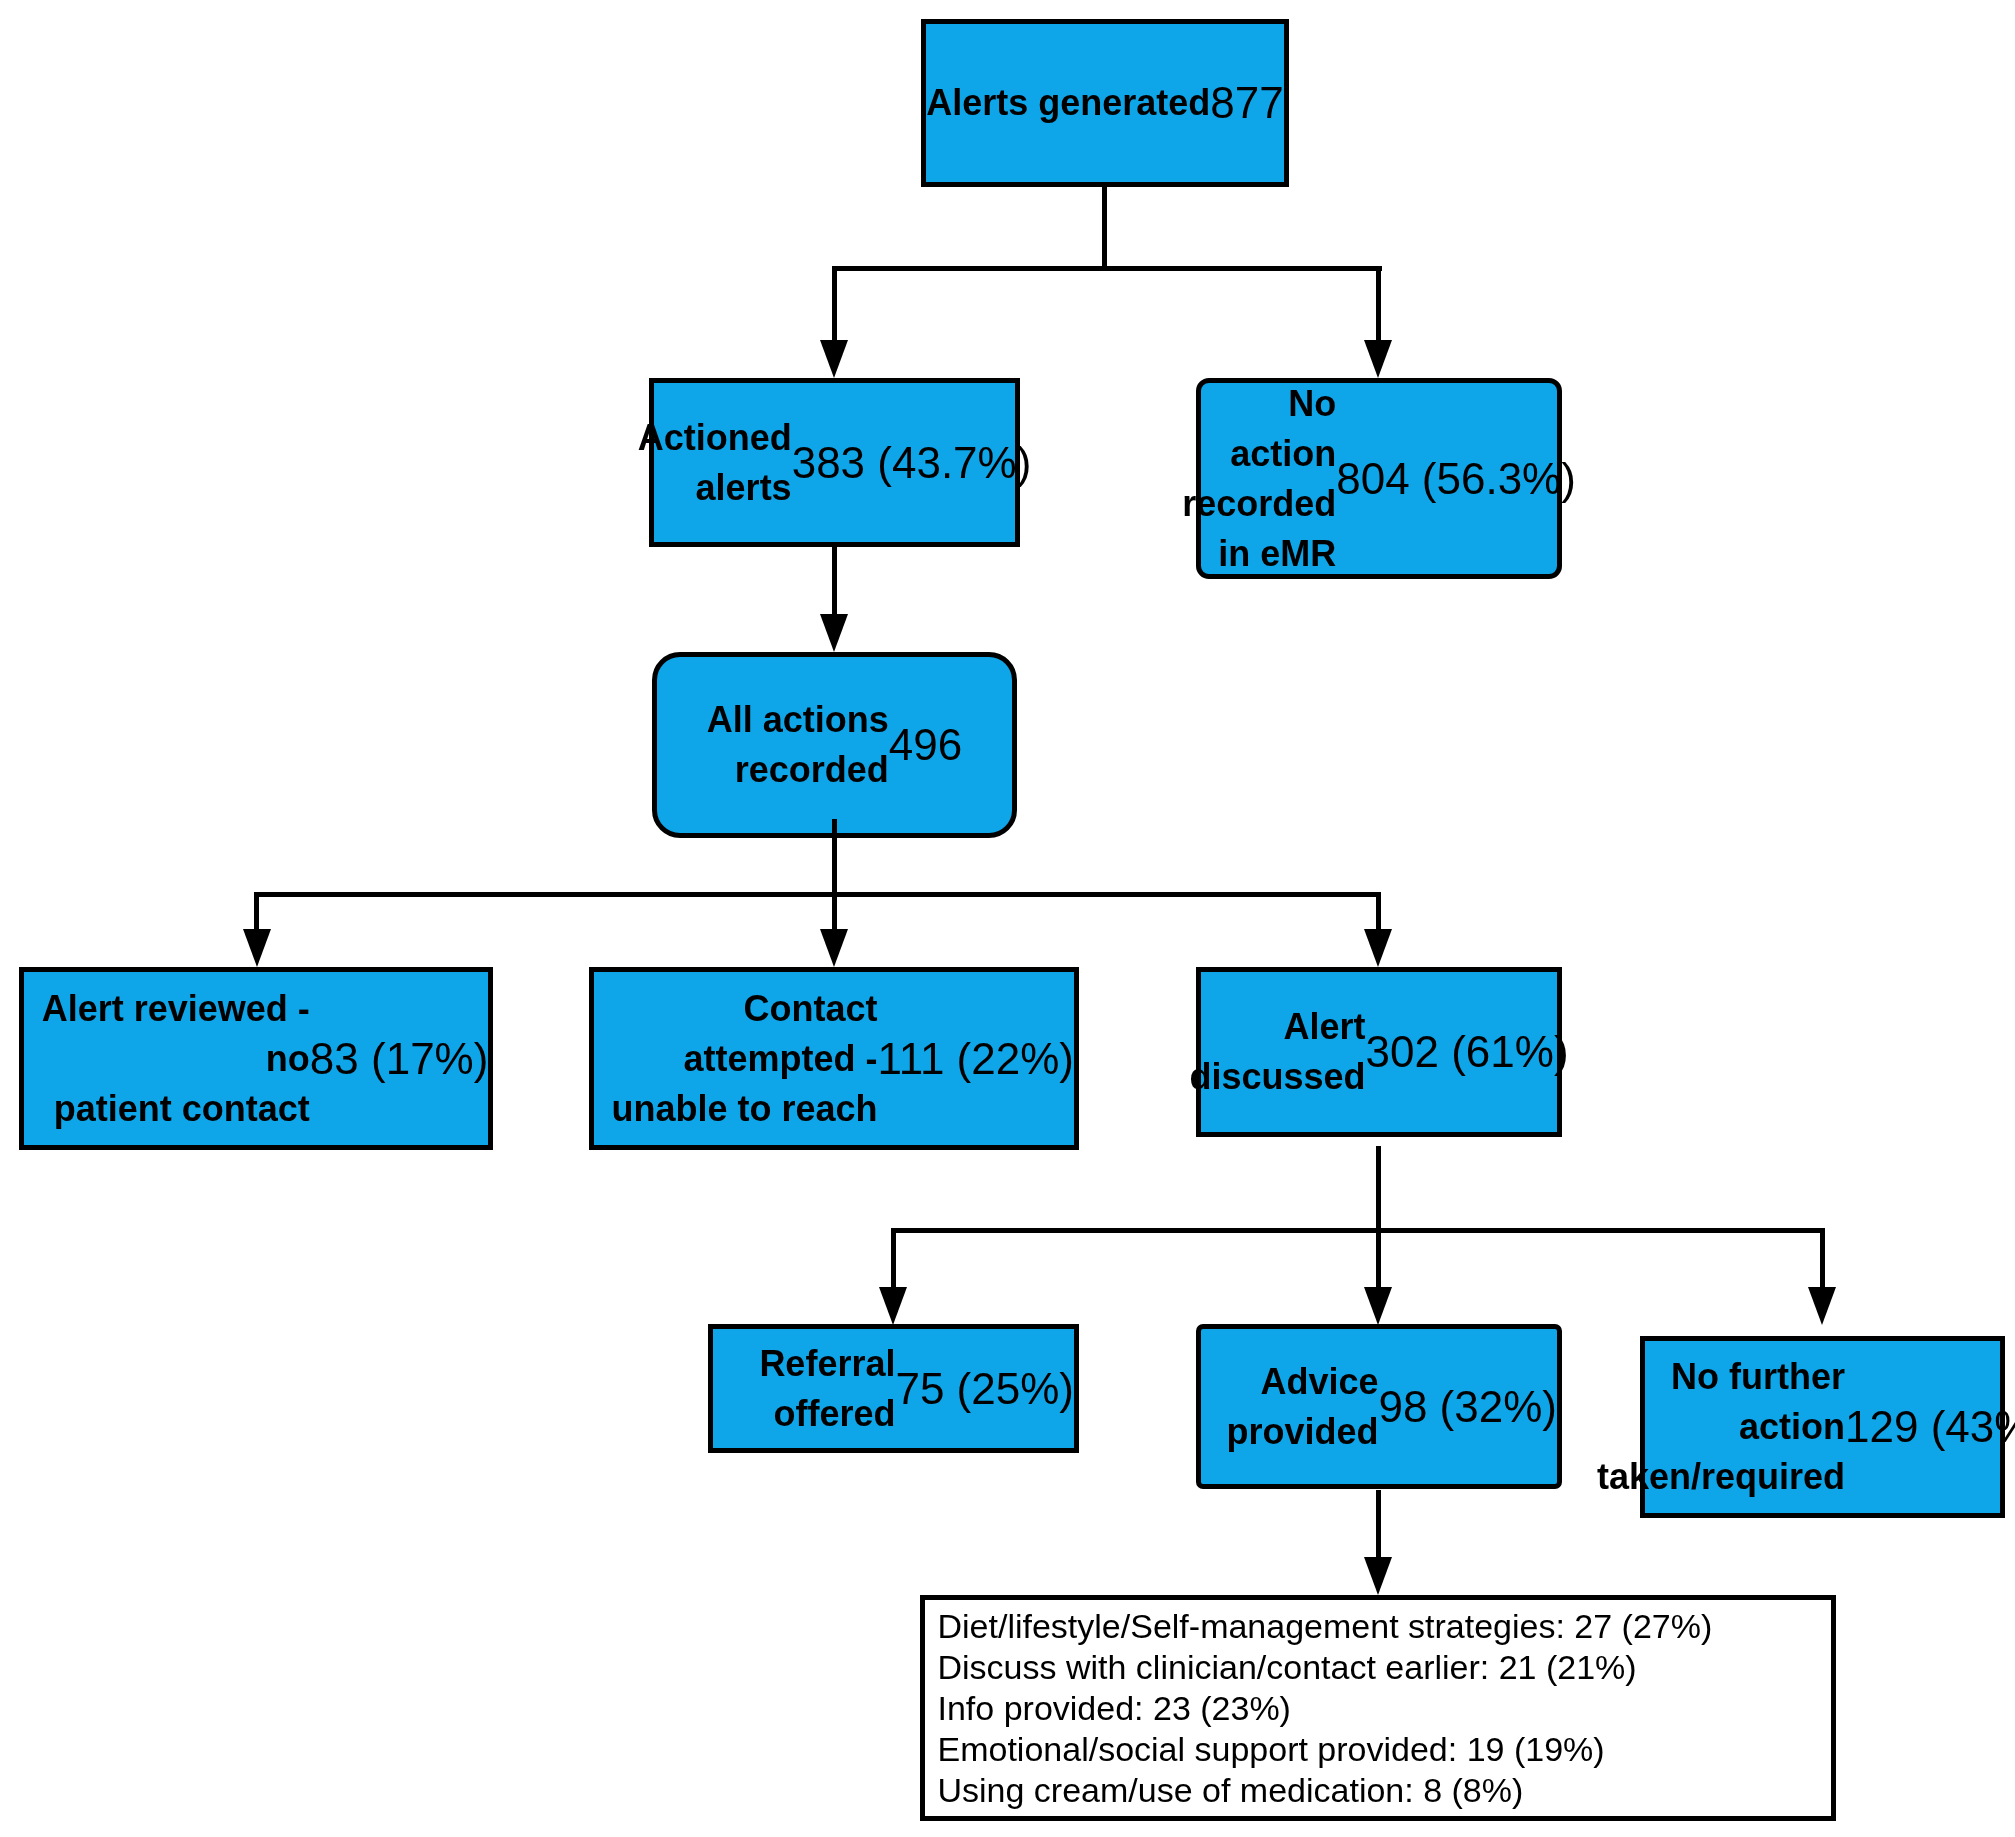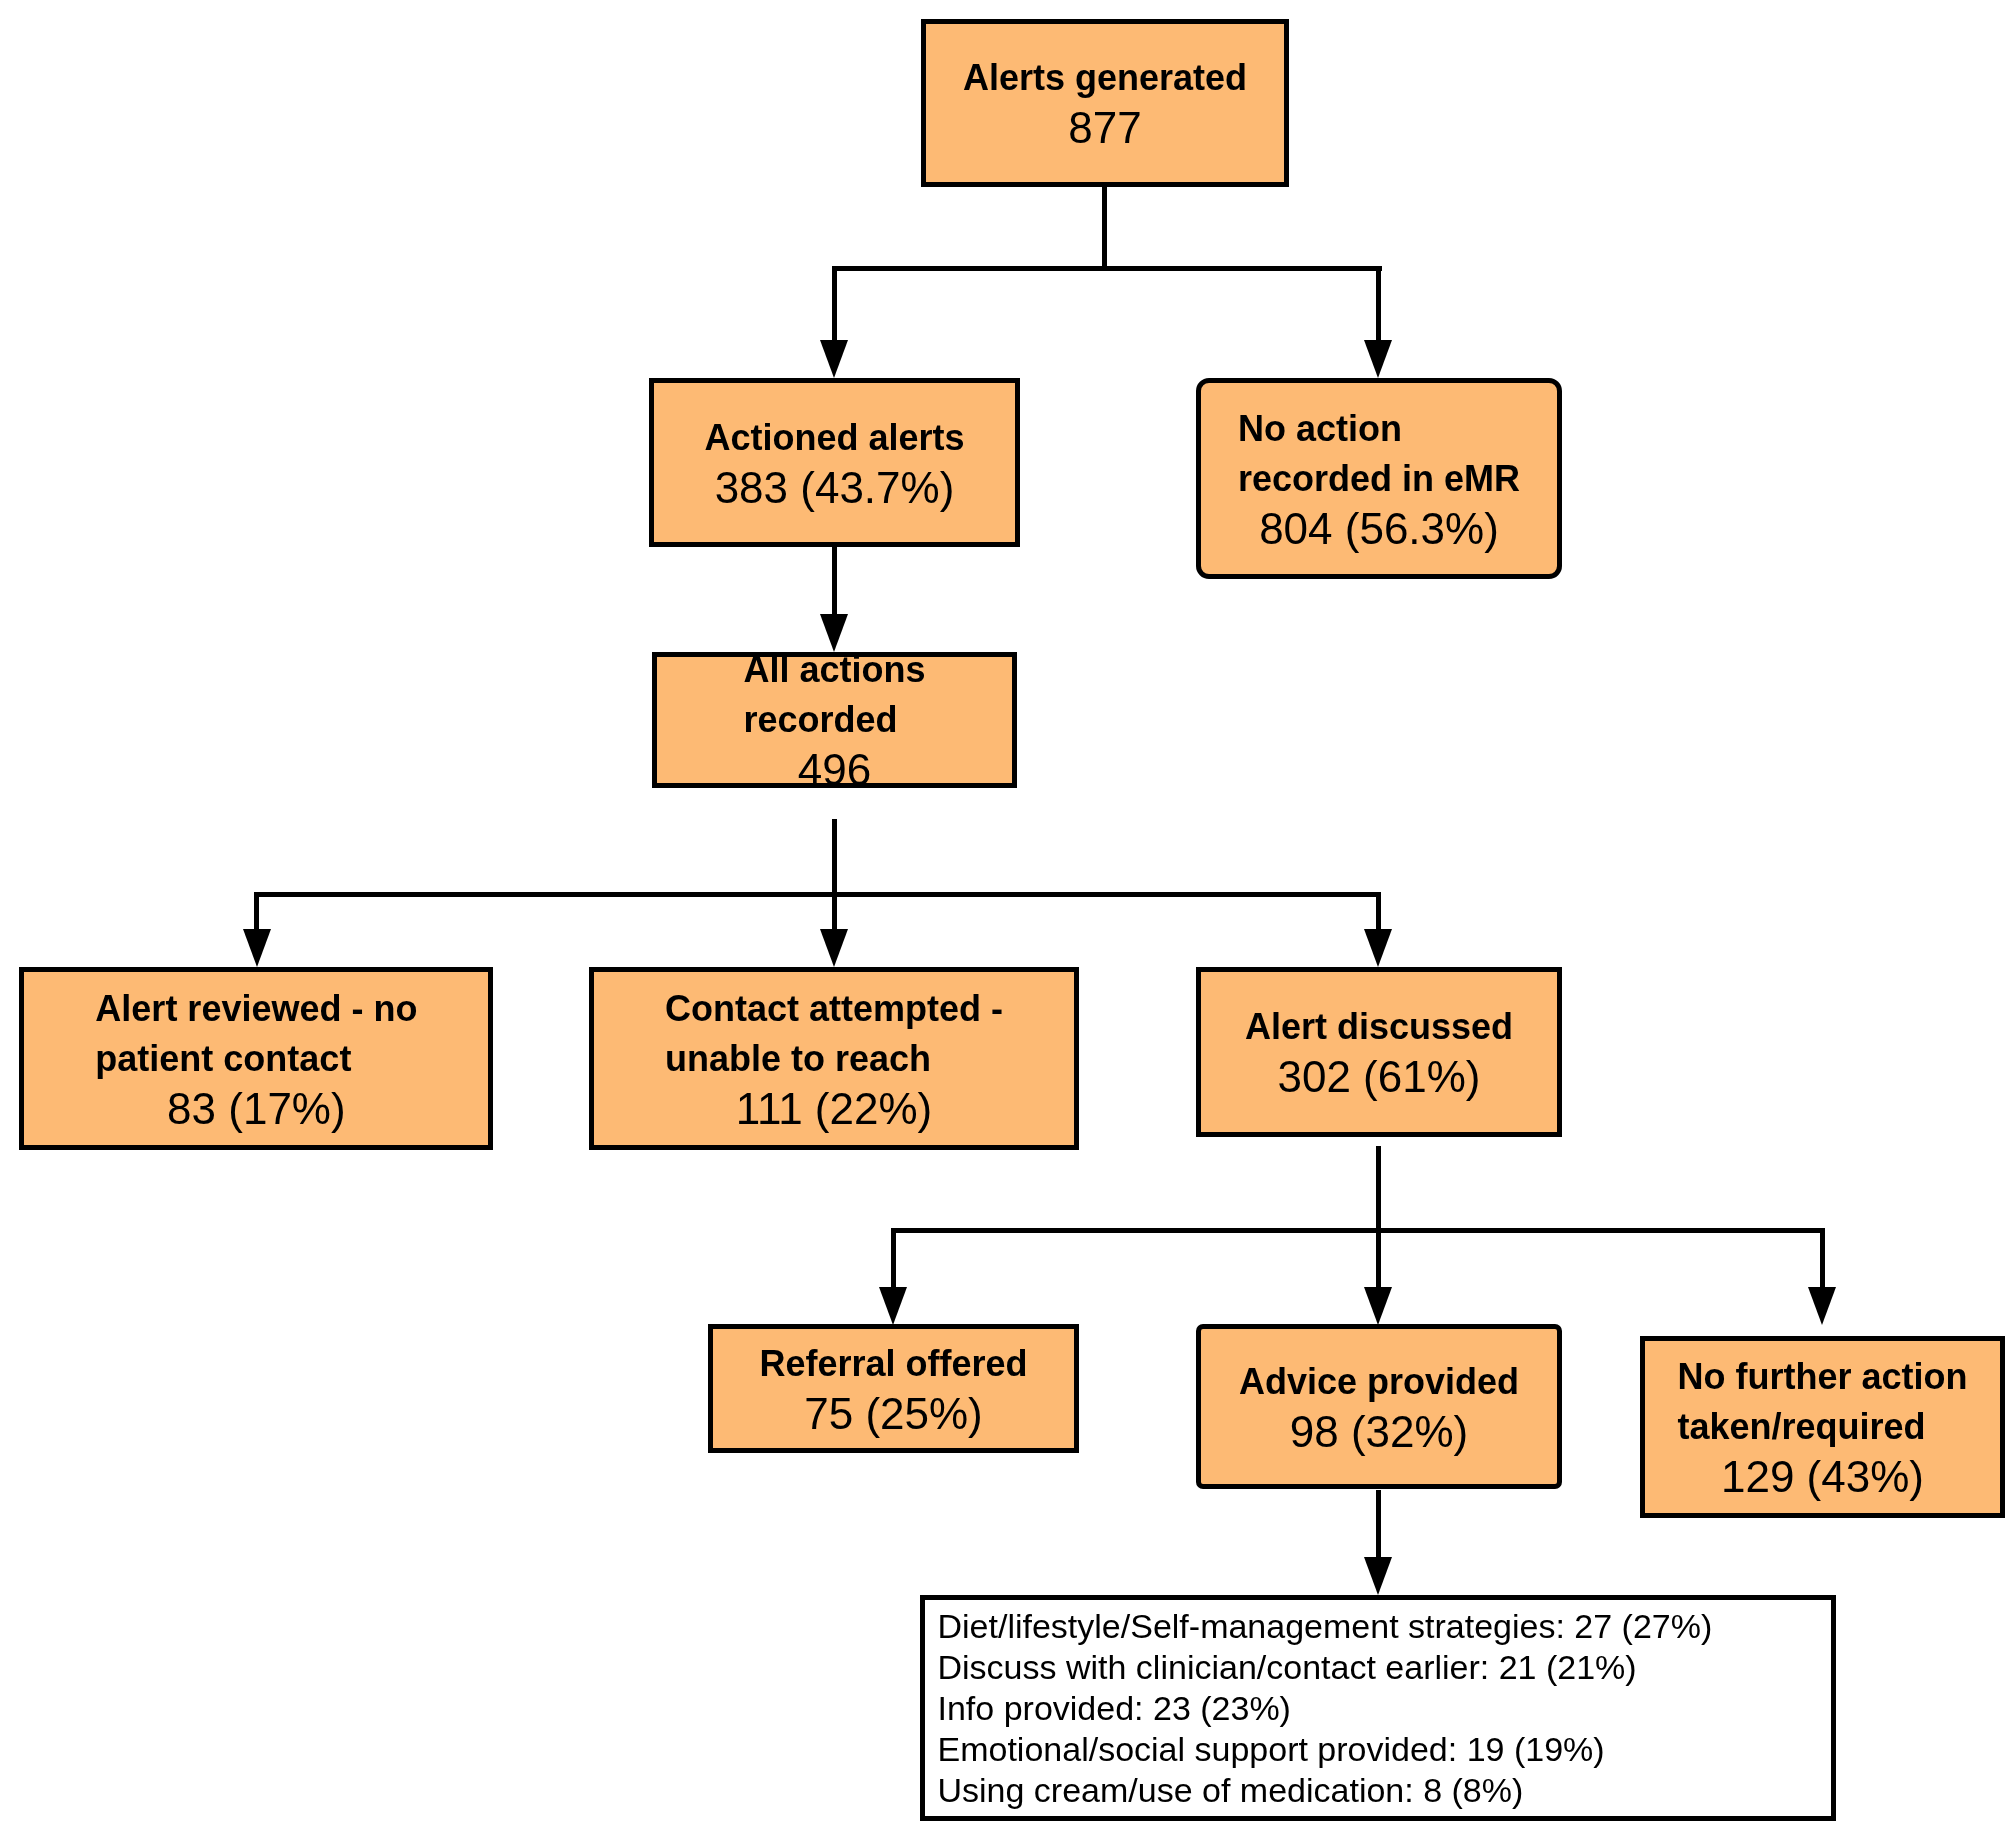--- a/index.html
+++ b/index.html
@@ -12,26 +12,26 @@
     width: 2015px;
     height: 1838px;
     background: #ffffff;
     font-family: "Liberation Sans", "DejaVu Sans", sans-serif;
     color: #000000;
   }
   .node {
     position: absolute;
     box-sizing: border-box;
     border: 5.6px solid #000000;
-    background: #fdba74;
+    background: #0ea5e9;
     display: flex;
-    flex-direction: column;
+    flex-direction: row;
     justify-content: center;
     align-items: center;
-    text-align: left;
+    text-align: right;
   }
   .node-title {
     font-size: 36px;
     font-weight: 700;
     line-height: 50px;
     white-space: pre-line;
   }
   .node-value {
     font-size: 44px;
     font-weight: 400;
@@ -67,21 +67,21 @@
     font-weight: 400;
     line-height: 41px;
     text-align: left;
     white-space: nowrap;
   }
 
   
   #n-alerts-generated   { left: 921px; top: 19px;   width: 368px; height: 168px; }
   #n-actioned-alerts    { left: 649px; top: 378px;  width: 371px; height: 169px; }
   #n-no-action          { left: 1196px; top: 378px;  width: 366px; height: 201px; border-radius: 13px; }
-  #n-all-actions        { left: 652px; top: 652px; width: 365px; height: 136px; }
+  #n-all-actions        { left: 652px; top: 652px; width: 365px; height: 186px; border-radius: 28px; }
   #n-alert-reviewed     { left: 19.4px;   top: 967px; width: 474px; height: 183px; }
   #n-contact-attempted  { left: 589px;  top: 967px; width: 490px; height: 183px; }
   #n-alert-discussed    { left: 1196px; top: 967px; width: 366px; height: 170px; }
   #n-referral-offered   { left: 708px; top: 1324px; width: 371px; height: 129px; }
   #n-advice-provided    { left: 1196px; top: 1324px; width: 366px; height: 165px; border-radius: 7px; }
   #n-no-further-action  { left: 1640px; top: 1324px; width: 365px; height: 182px; margin-top: 12px; }
   #n-advice-breakdown   { left: 920px; top: 1595px; width: 916px; height: 226px; }
 
   
   #ln-a   { left: 1102px; top: 187px;  height: 84px; }

